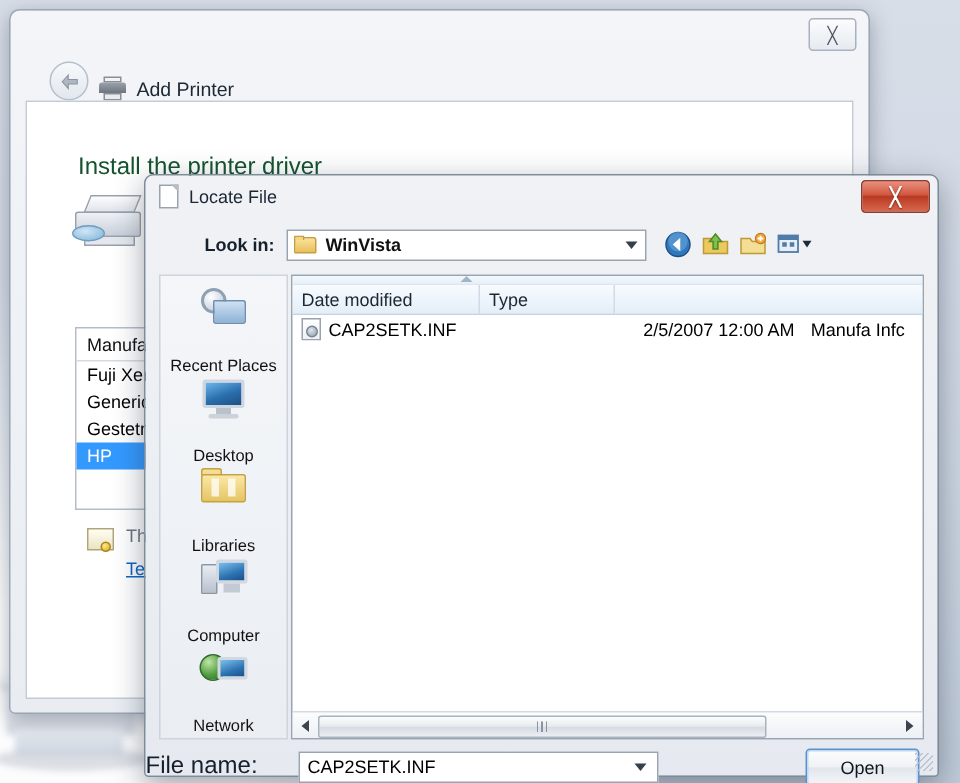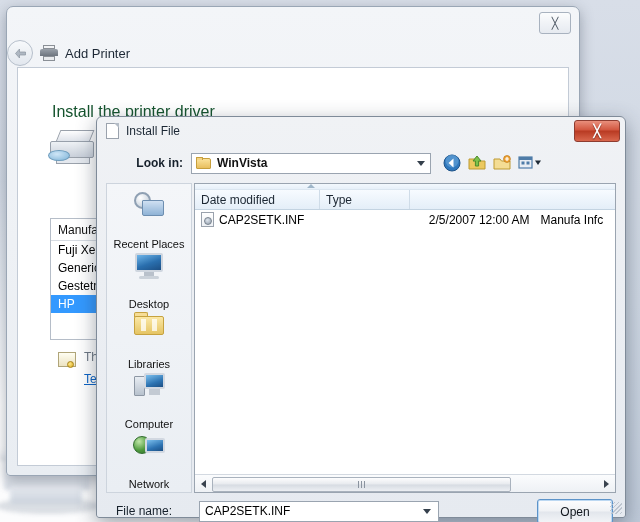--- a/index.html
+++ b/index.html
@@ -83,23 +83,23 @@
     background: linear-gradient(180deg,#fbfcfd 0%, #e6eaf0 100%);
     display: flex;
     align-items: center;
     justify-content: center;
     font-size: 11px;
     color: #4c5662;
     cursor: pointer;
   }
   #addprinter-header {
     display: flex;
-    align-items: center;
+    align-items: flex-end;
     gap: 7px;
-    padding: 0 0 8px 0;
+    padding: 0 0 8px 26px;
     height: 28px;
   }
   #ap-back-btn {
     width: 24px; height: 24px;
     border-radius: 50%;
     border: 1px solid #b6bfcb;
     background: linear-gradient(180deg,#f7f9fb 0%, #e2e7ee 100%);
     display: flex; align-items: center; justify-content: center;
     cursor: pointer;
   }
@@ -569,23 +569,23 @@
     position: absolute;
     left: 0;
     width: 100%;
     height: 24px;
     display: flex;
     align-items: center;
   }
   #lf-filename-row { top: 382px; }
   .field-label {
     width: 94px;
-    text-align: center;
+    text-align: left;
     padding-right: 8px;
-    font-size: 12px;
+    font-size: 16px;
     color: #16202b;
   }
   .field-combo {
     width: 240px;
     height: 21px;
     background: #ffffff;
     border: 1px solid #9aa4b0;
     display: flex;
     align-items: center;
     padding: 0 2px 0 5px;
@@ -685,21 +685,21 @@
       <div id="driver-signing-link">Tell</div>
     </div>
 
   </div>
 </div>
 
 <div id="locate-file-dialog">
 
   <div id="lf-titlebar">
     <div id="lf-title-icon"></div>
-    <div id="lf-title-text">Install File</div>
+    <div id="lf-title-text">Locate File</div>
     <div id="lf-close-button">
       <span>╳</span>
     </div>
   </div>
 
   <div id="lf-lookin-row">
     <div id="lf-lookin-label">Look in:</div>
     <div id="lf-lookin-combo">
       <span class="folder-icon">
         <span class="fi-back"></span>

